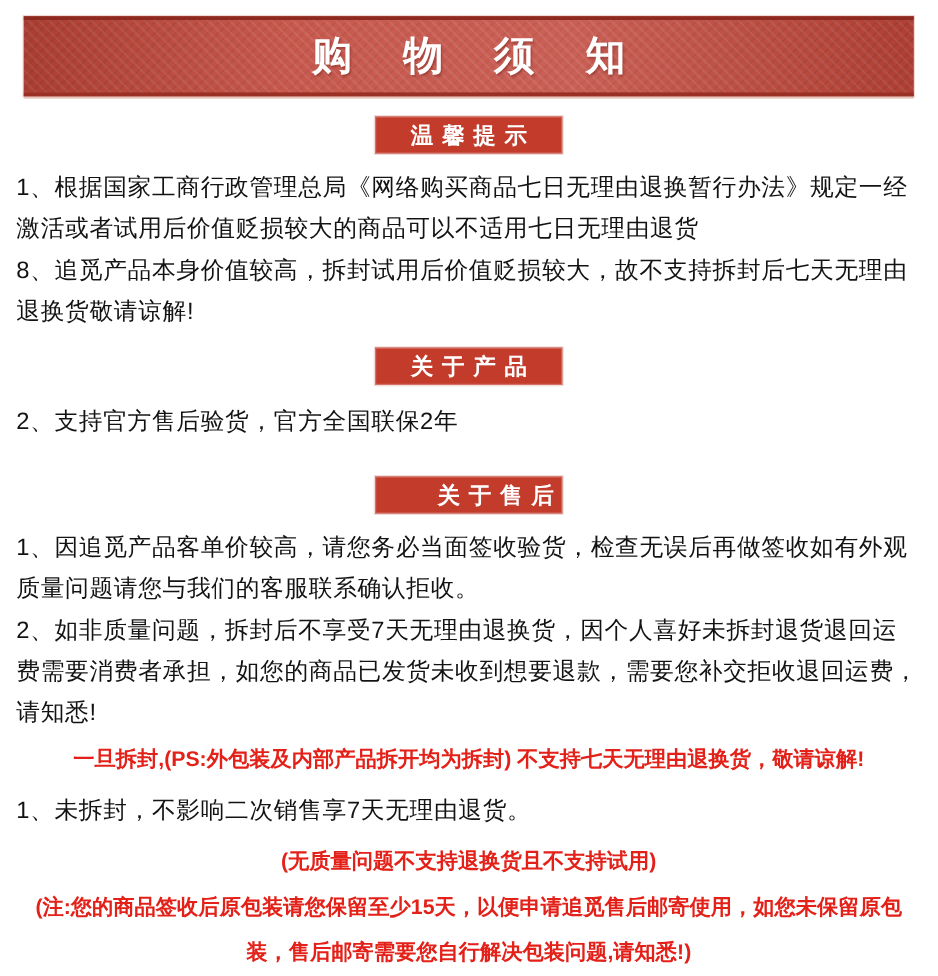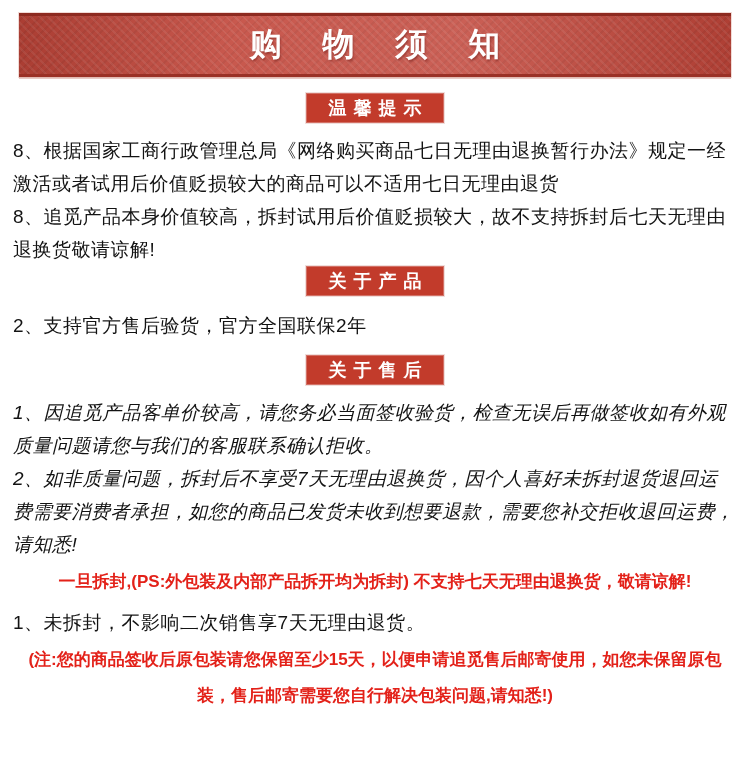--- a/index.html
+++ b/index.html
@@ -26,39 +26,39 @@
   }
   .banner-title {
     color:#fff; font-size:32px; font-weight:bold;
     letter-spacing:16px; padding-left:16px;
     text-shadow:1px 2px 2px rgba(90,10,5,0.35);
     white-space:nowrap;
   }
 
   
   .badge {
-    width:138px; height:30px; margin-left:auto; margin-right:auto;
+    width:150px; height:30px; margin-left:auto; margin-right:auto;
     background:#c23b2b;
     box-shadow:inset 0 0 0 1px rgba(255,255,255,0.28), 0 0 0 1px rgba(226,190,185,0.5);
     display:flex; align-items:center; justify-content:center;
     color:#fff; font-size:18px; font-weight:bold;
     letter-spacing:7px; padding-left:7px; white-space:nowrap;
   }
   .badge-tips    { margin-top:16px; }
-  .badge-product { margin-top:0;  }
-  .badge-after   { margin-top:13px; }
+  .badge-product { margin-top:12px;  }
+  .badge-after   { margin-top:27px;justify-content:flex-end; }
 
   
   .para {
     padding:0 13px; font-size:19px; line-height:33px;
     color:#131313; letter-spacing:0.5px; text-align:left;
   }
   .para-tips    { margin-top:11px; }
   .para-product { margin-top:13px; }
-  .para-after   { margin-top:11px;font-style:italic; }
+  .para-after   { margin-top:11px; }
   .para-after2  { margin-top:8px;  }
   .para p { margin:0; }
 
   
   .warn {
     text-align:center; color:#e32119; font-weight:bold;
     font-size:17px; line-height:33px; padding:0 20px;
   }
   .warn-unseal  { margin-top:4px; }
   .warn-quality { margin-top:7px; }
@@ -73,21 +73,21 @@
 <div class="page">
 
   <div class="banner">
     <div class="banner-title">购 物 须 知</div>
   </div>
 
   <div class="badge badge-tips">
     <span>温馨提示</span>
   </div>
   <div class="para para-tips">
-    <p>8、根据国家工商行政管理总局《网络购买商品七日无理由退换暂行办法》规定一经激活或者试用后价值贬损较大的商品可以不适用七日无理由退货</p>
+    <p>1、根据国家工商行政管理总局《网络购买商品七日无理由退换暂行办法》规定一经激活或者试用后价值贬损较大的商品可以不适用七日无理由退货</p>
     <p>8、追觅产品本身价值较高，拆封试用后价值贬损较大，故不支持拆封后七天无理由退换货敬请谅解!</p>
   </div>
 
   <div class="badge badge-product">
     <span>关于产品</span>
   </div>
   <div class="para para-product">
     <p>2、支持官方售后验货，官方全国联保2年</p>
   </div>
 
@@ -98,16 +98,17 @@
     <p>1、因追觅产品客单价较高，请您务必当面签收验货，检查无误后再做签收如有外观质量问题请您与我们的客服联系确认拒收。</p>
     <p>2、如非质量问题，拆封后不享受7天无理由退换货，因个人喜好未拆封退货退回运费需要消费者承担，如您的商品已发货未收到想要退款，需要您补交拒收退回运费，请知悉!</p>
   </div>
 
   <div class="warn warn-unseal">一旦拆封,(PS:外包装及内部产品拆开均为拆封) 不支持七天无理由退换货，敬请谅解!</div>
 
   <div class="para para-after2">
     <p>1、未拆封，不影响二次销售享7天无理由退货。</p>
   </div>
 
+  <div class="warn warn-quality">(无质量问题不支持退换货且不支持试用)</div>
 
   <div class="footer-note">(注:您的商品签收后原包装请您保留至少15天，以便申请追觅售后邮寄使用，如您未保留原包装，售后邮寄需要您自行解决包装问题,请知悉!)</div>
 
 </div>
 
 </body></html>

